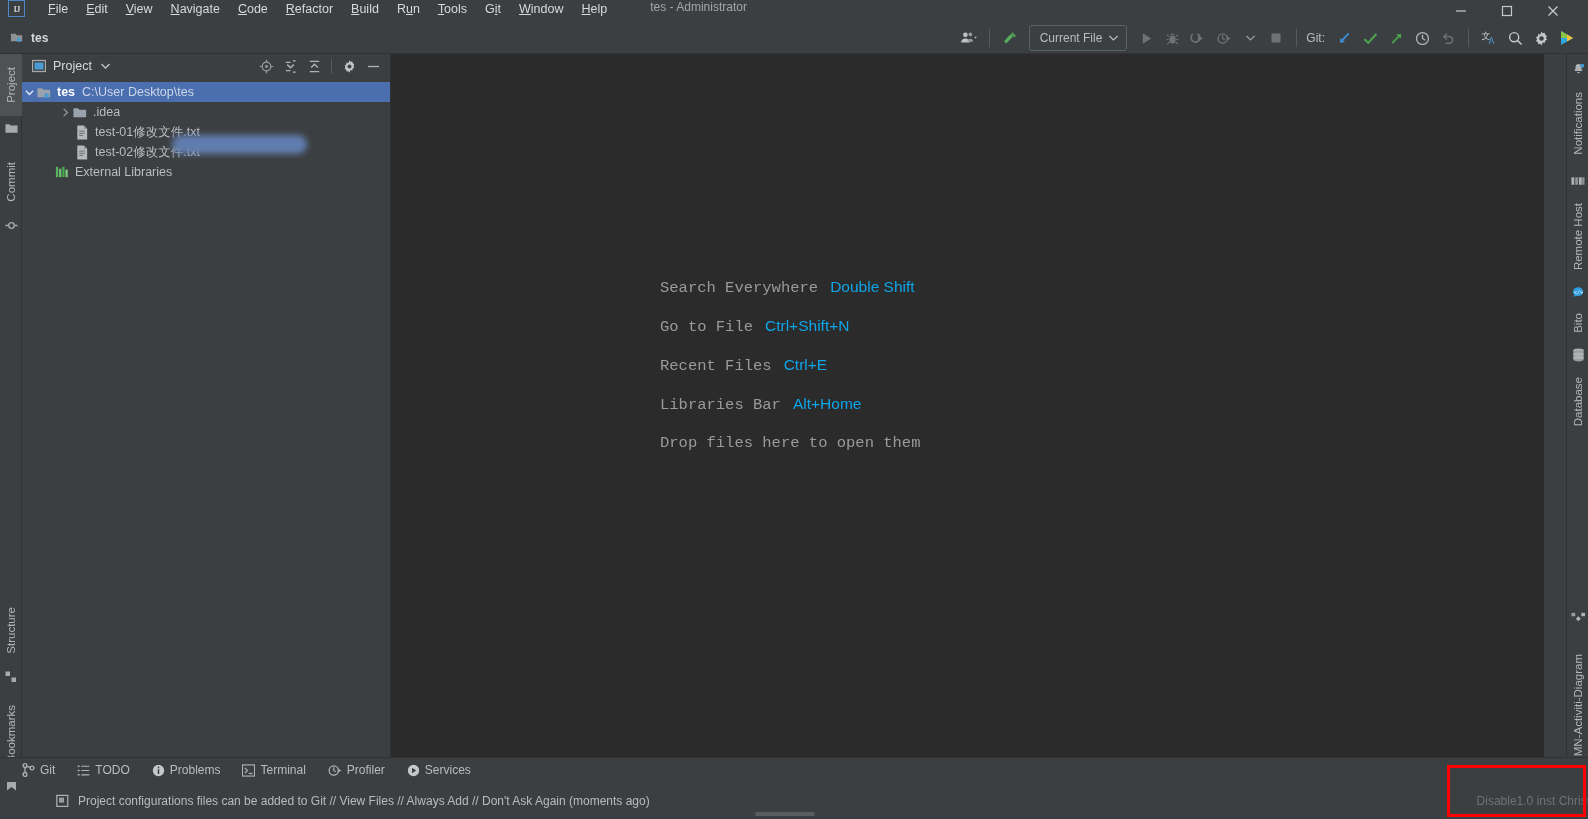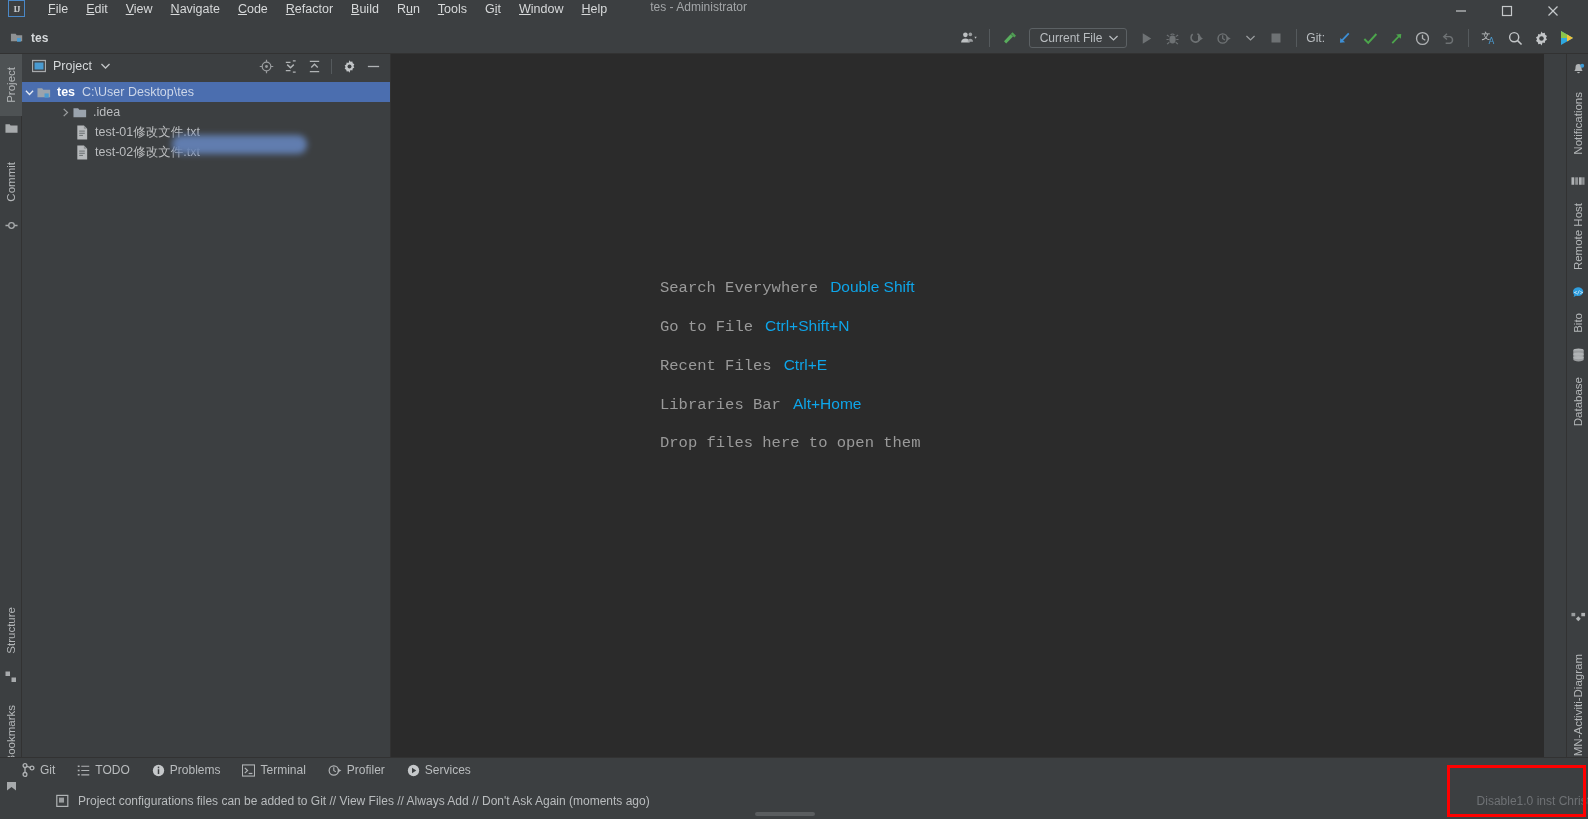--- a/index.html
+++ b/index.html
@@ -57,21 +57,21 @@
   }
   .tbtn {
     width: 26px; height: 26px; display: flex; align-items: center;
     justify-content: center; border-radius: 3px;
   }
   .tbtn svg { display: block; }
   .sep { width: 1px; height: 18px; background: #555a5d; margin: 0 7px; }
   .runconfig {
     display: flex; align-items: center; gap: 7px;
     border: 1px solid #5c6164; border-radius: 3px;
-    height: 20px; padding: 0 8px 0 10px; margin: 0 6px;
+    height: 26px; padding: 0 8px 0 10px; margin: 0 6px;
   }
   .runconfig-label { font-size: 12px; color: #b9bdc0; white-space: nowrap; }
   .git-label { font-size: 12px; color: #b9bdc0; margin: 0 6px 0 2px; }
 
   
   .lstrip {
     position: absolute; left: 0; top: 54px; width: 22px; height: 703px;
     background: #3c3f41; border-right: 1px solid #323232;
   }
   .vtab {
@@ -507,20 +507,32 @@
         <span class="ticon">
           <svg width="14" height="15" viewBox="0 0 14 16">
             <path d="M2 0.5h7l3.5 3.5v11.5H2z" fill="#b6b9bb"></path>
             <path d="M9 0.5v3.5h3.5z" fill="#8d9092"></path>
             <path d="M4 6.5h6M4 8.8h6M4 11.1h4" stroke="#5c6264" stroke-width="0.9"></path>
           </svg>
         </span>
         <span class="tname">test-02修改文件.txt</span>
       </div>
 
+      <div class="tree-row" style="padding-left:18px">
+        <span class="arrow"></span>
+        <span class="ticon">
+          <svg width="15" height="14" viewBox="0 0 16 14">
+            <rect x="1" y="1.5" width="2.4" height="11" fill="#58b45a"></rect>
+            <rect x="4.4" y="3.5" width="2.4" height="9" fill="#6ec273"></rect>
+            <rect x="7.8" y="1.5" width="2.4" height="11" fill="#4aa84e"></rect>
+            <rect x="11.2" y="4.5" width="2.4" height="8" fill="#7ecb82"></rect>
+          </svg>
+        </span>
+        <span class="tname">External Libraries</span>
+      </div>
 
     </div>
     <div class="blur-smudge"></div>
   </div>
 
   <div class="editor">
     <div class="hints">
       <div class="hint-row">
         <span class="hint-text">Search Everywhere</span>
         <span class="hint-key">Double Shift</span>

